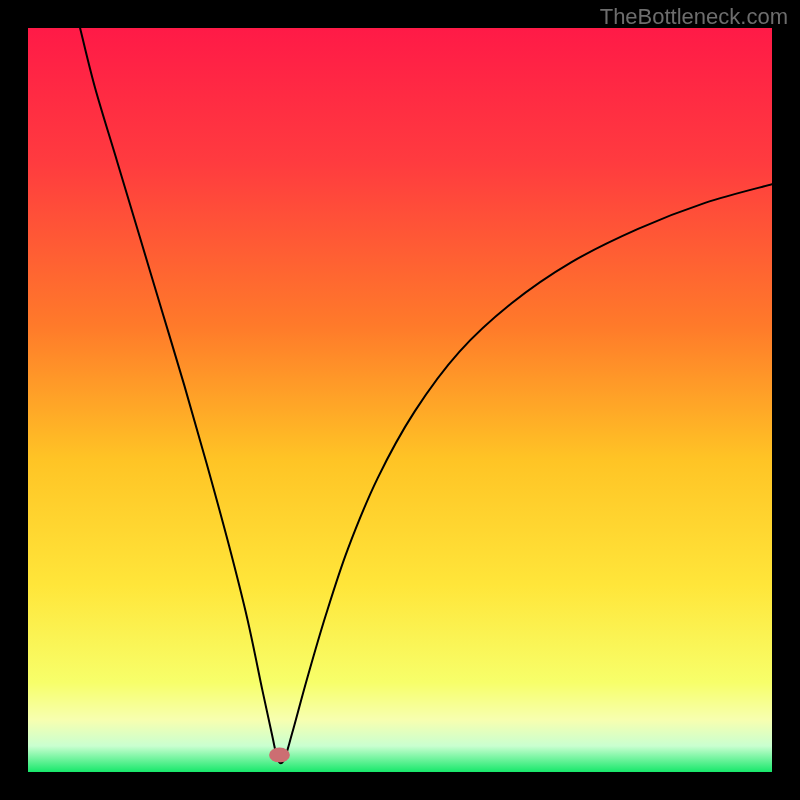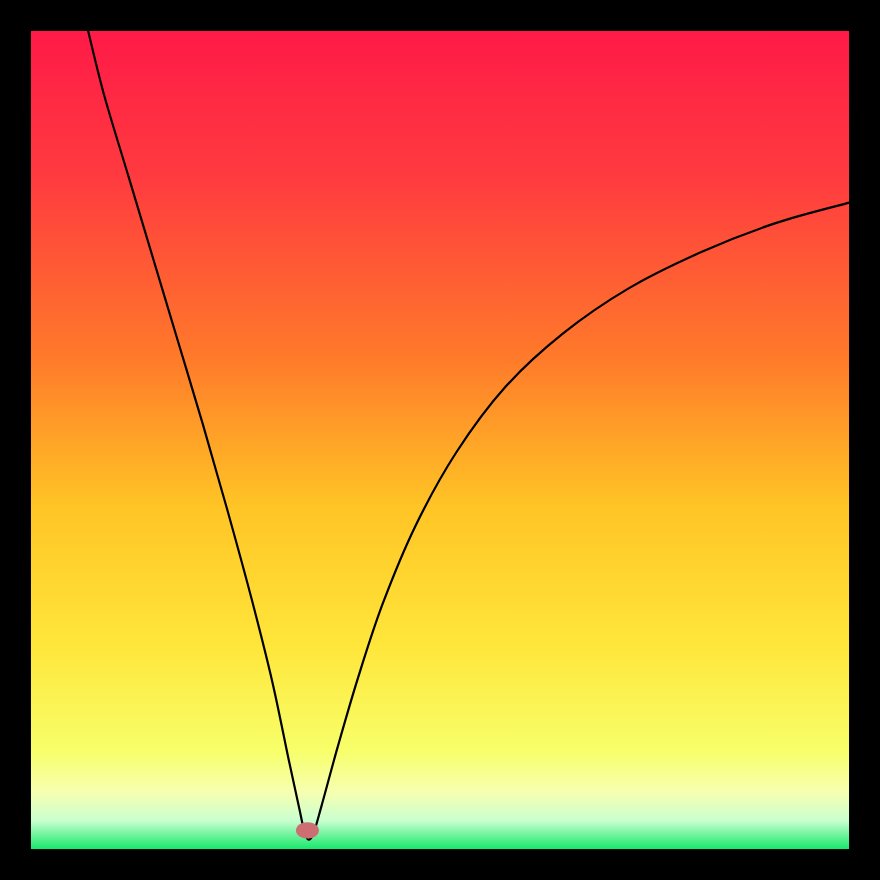--- a/index.html
+++ b/index.html
@@ -54,13 +54,14 @@
             <stop offset="93%" stop-color="#f7ffb0"></stop>
             <stop offset="96.5%" stop-color="#c9ffd0"></stop>
             <stop offset="100%" stop-color="#17e86b"></stop>
           </linearGradient>
         </defs>
         <rect x="0" y="0" width="744" height="744" fill="url(#bg-grad)"></rect>
         <path d="M 52.080000000000005 0 C 54.56 9.919999999999996, 60.75999999999999 37.199999999999974, 66.96 59.51999999999998 C 73.16 81.83999999999999, 81.84 109.12000000000006, 89.28 133.92000000000007 C 96.72 158.72000000000008, 104.16 183.52000000000007, 111.6 208.32000000000005 C 119.03999999999999 233.12000000000003, 126.47999999999999 257.92, 133.92 282.72 C 141.35999999999999 307.52000000000004, 148.79999999999998 331.7, 156.23999999999998 357.12 C 163.67999999999998 382.54, 171.12 408.58, 178.56 435.24 C 186 461.90000000000003, 194.06000000000003 491.04, 200.88000000000002 517.08 C 207.70000000000002 543.12, 213.89999999999998 567.3000000000001, 219.48 591.48 C 225.06 615.66, 230.26800000000003 642.9399999999999, 234.36 662.16 C 238.452 681.38, 241.428 695.144, 244.03199999999998 706.8 C 246.63599999999997 718.4559999999999, 248 727.88, 249.984 732.096 C 251.96800000000002 736.312, 253.57999999999998 736.56, 255.93599999999998 732.096 C 258.292 727.6320000000001, 260.276 718.828, 264.12 705.312 C 267.964 691.796, 273.42 670.592, 279 651 C 284.58 631.408, 290.78000000000003 609.46, 297.6 587.76 C 304.42 566.06, 311.24 543.74, 319.92 520.8 C 328.6 497.85999999999996, 338.52 473.06, 349.68 450.12 C 360.84000000000003 427.18, 373.24 404.24, 386.88 383.16 C 400.52 362.08000000000004, 415.4 341.62000000000006, 431.52 323.64000000000004 C 447.64 305.66, 465 290.15999999999997, 483.6 275.28 C 502.20000000000005 260.4, 522.04 246.75999999999996, 543.12 234.35999999999996 C 564.2 221.95999999999995, 587.7599999999999 210.79999999999998, 610.0799999999999 200.88 C 632.4 190.96, 654.72 182.28000000000003, 677.0400000000001 174.84000000000003 C 699.3600000000001 167.40000000000003, 732.84 159.34, 744 156.24" fill="none" stroke="#000000" stroke-width="2" stroke-linecap="round"></path>
         <ellipse cx="251.47199999999998" cy="726.888" rx="10.415999999999999" ry="7.44" fill="#cc6e72"></ellipse>
       </svg>
   </div>
+  <div class="watermark">TheBottleneck.com</div>
 </div>
 
 </body></html>

